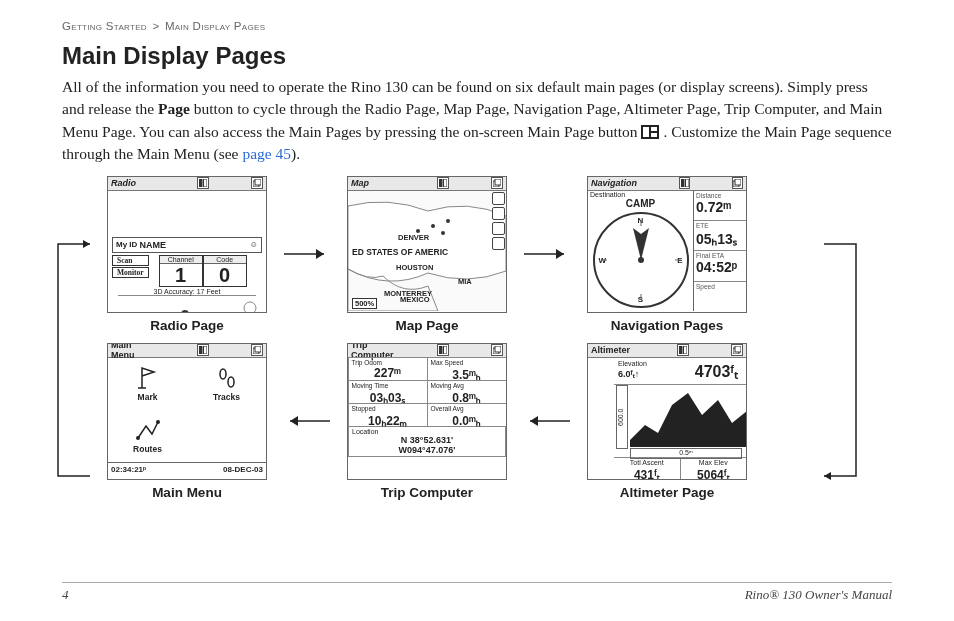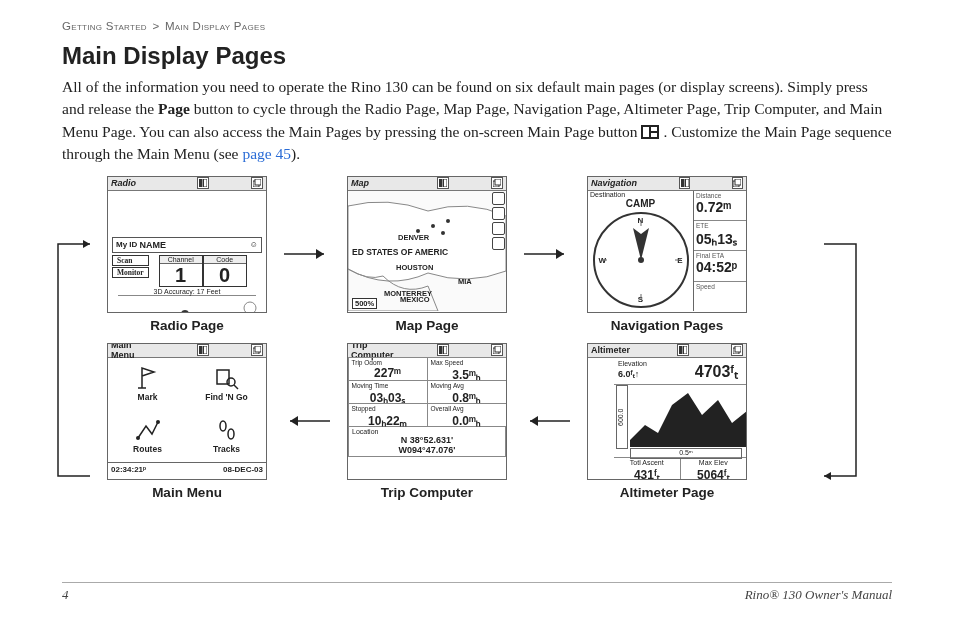--- a/index.html
+++ b/index.html
@@ -394,40 +394,32 @@
           <div class="mm-body">
             <div class="mm-item">
                 <svg class="mm-icon" viewBox="0 0 28 24">
                   <path d="M 8 22 L 8 2 L 20 6 L 8 10" stroke="#222" stroke-width="1.5" fill="none"></path>
                   <line x1="4" y1="22" x2="12" y2="22" stroke="#222" stroke-width="1.5"></line>
                 </svg>
                 <span>Mark</span>
               </div>
             <div class="mm-item">
                 <svg class="mm-icon" viewBox="0 0 28 24">
-                  <rect x="4" y="4" width="12" height="14" fill="none" stroke="#222" stroke-width="1.5"></rect>
-                  <circle cx="18" cy="16" r="4" fill="none" stroke="#222" stroke-width="1.5"></circle>
-                  <line x1="21" y1="19" x2="25" y2="23" stroke="#222" stroke-width="1.5"></line>
-                </svg>
-                <span>Find 'N Go</span>
+                  <ellipse cx="10" cy="8" rx="3" ry="5" fill="none" stroke="#222" stroke-width="1.5"></ellipse>
+                  <ellipse cx="18" cy="16" rx="3" ry="5" fill="none" stroke="#222" stroke-width="1.5"></ellipse>
+                </svg>
+                <span>Tracks</span>
               </div>
             <div class="mm-item">
                 <svg class="mm-icon" viewBox="0 0 28 24">
                   <path d="M 4 20 L 12 8 L 18 16 L 24 4" stroke="#222" stroke-width="1.5" fill="none"></path>
                   <circle cx="4" cy="20" r="2" fill="#222"></circle>
                   <circle cx="24" cy="4" r="2" fill="#222"></circle>
                 </svg>
                 <span>Routes</span>
-              </div>
-            <div class="mm-item">
-                <svg class="mm-icon" viewBox="0 0 28 24">
-                  <ellipse cx="10" cy="8" rx="3" ry="5" fill="none" stroke="#222" stroke-width="1.5"></ellipse>
-                  <ellipse cx="18" cy="16" rx="3" ry="5" fill="none" stroke="#222" stroke-width="1.5"></ellipse>
-                </svg>
-                <span>Tracks</span>
               </div>
           </div>
           <div class="mm-foot">
             <span>02:34:21ᵖ</span>
             <span>08-DEC-03</span>
           </div>
         </div>
         <div class="caption">Main Menu</div>
       </div>
 

